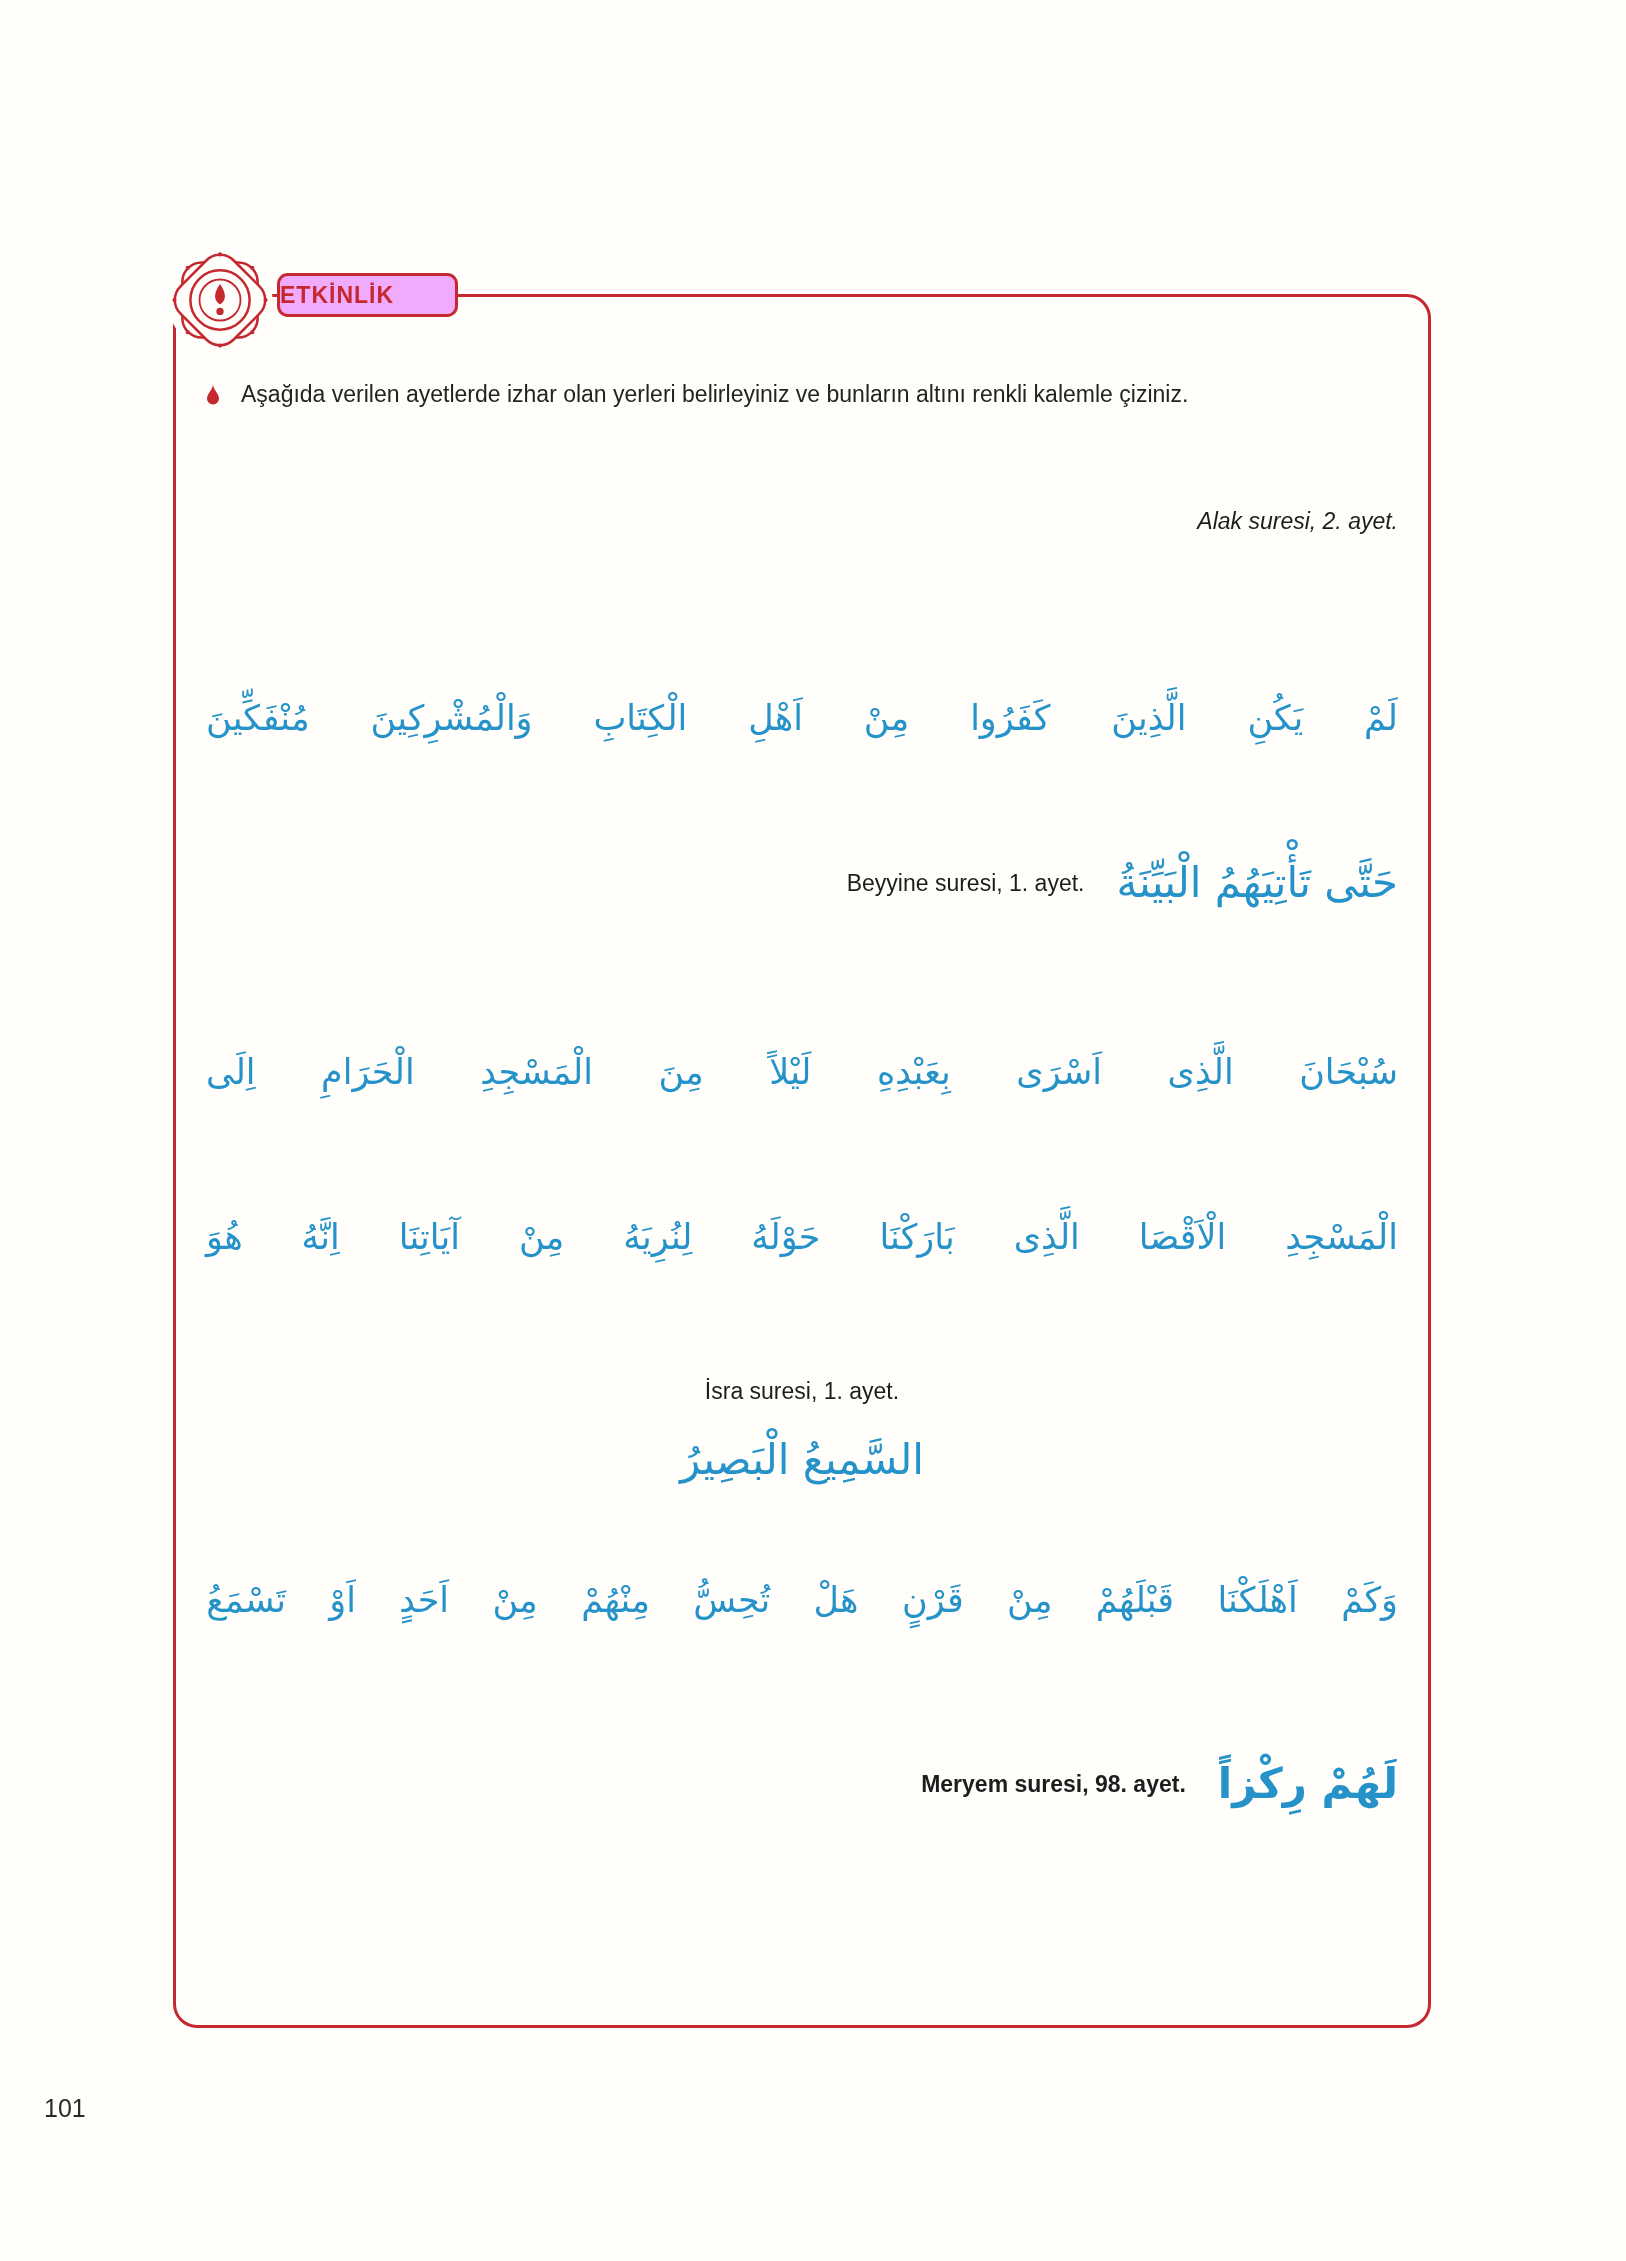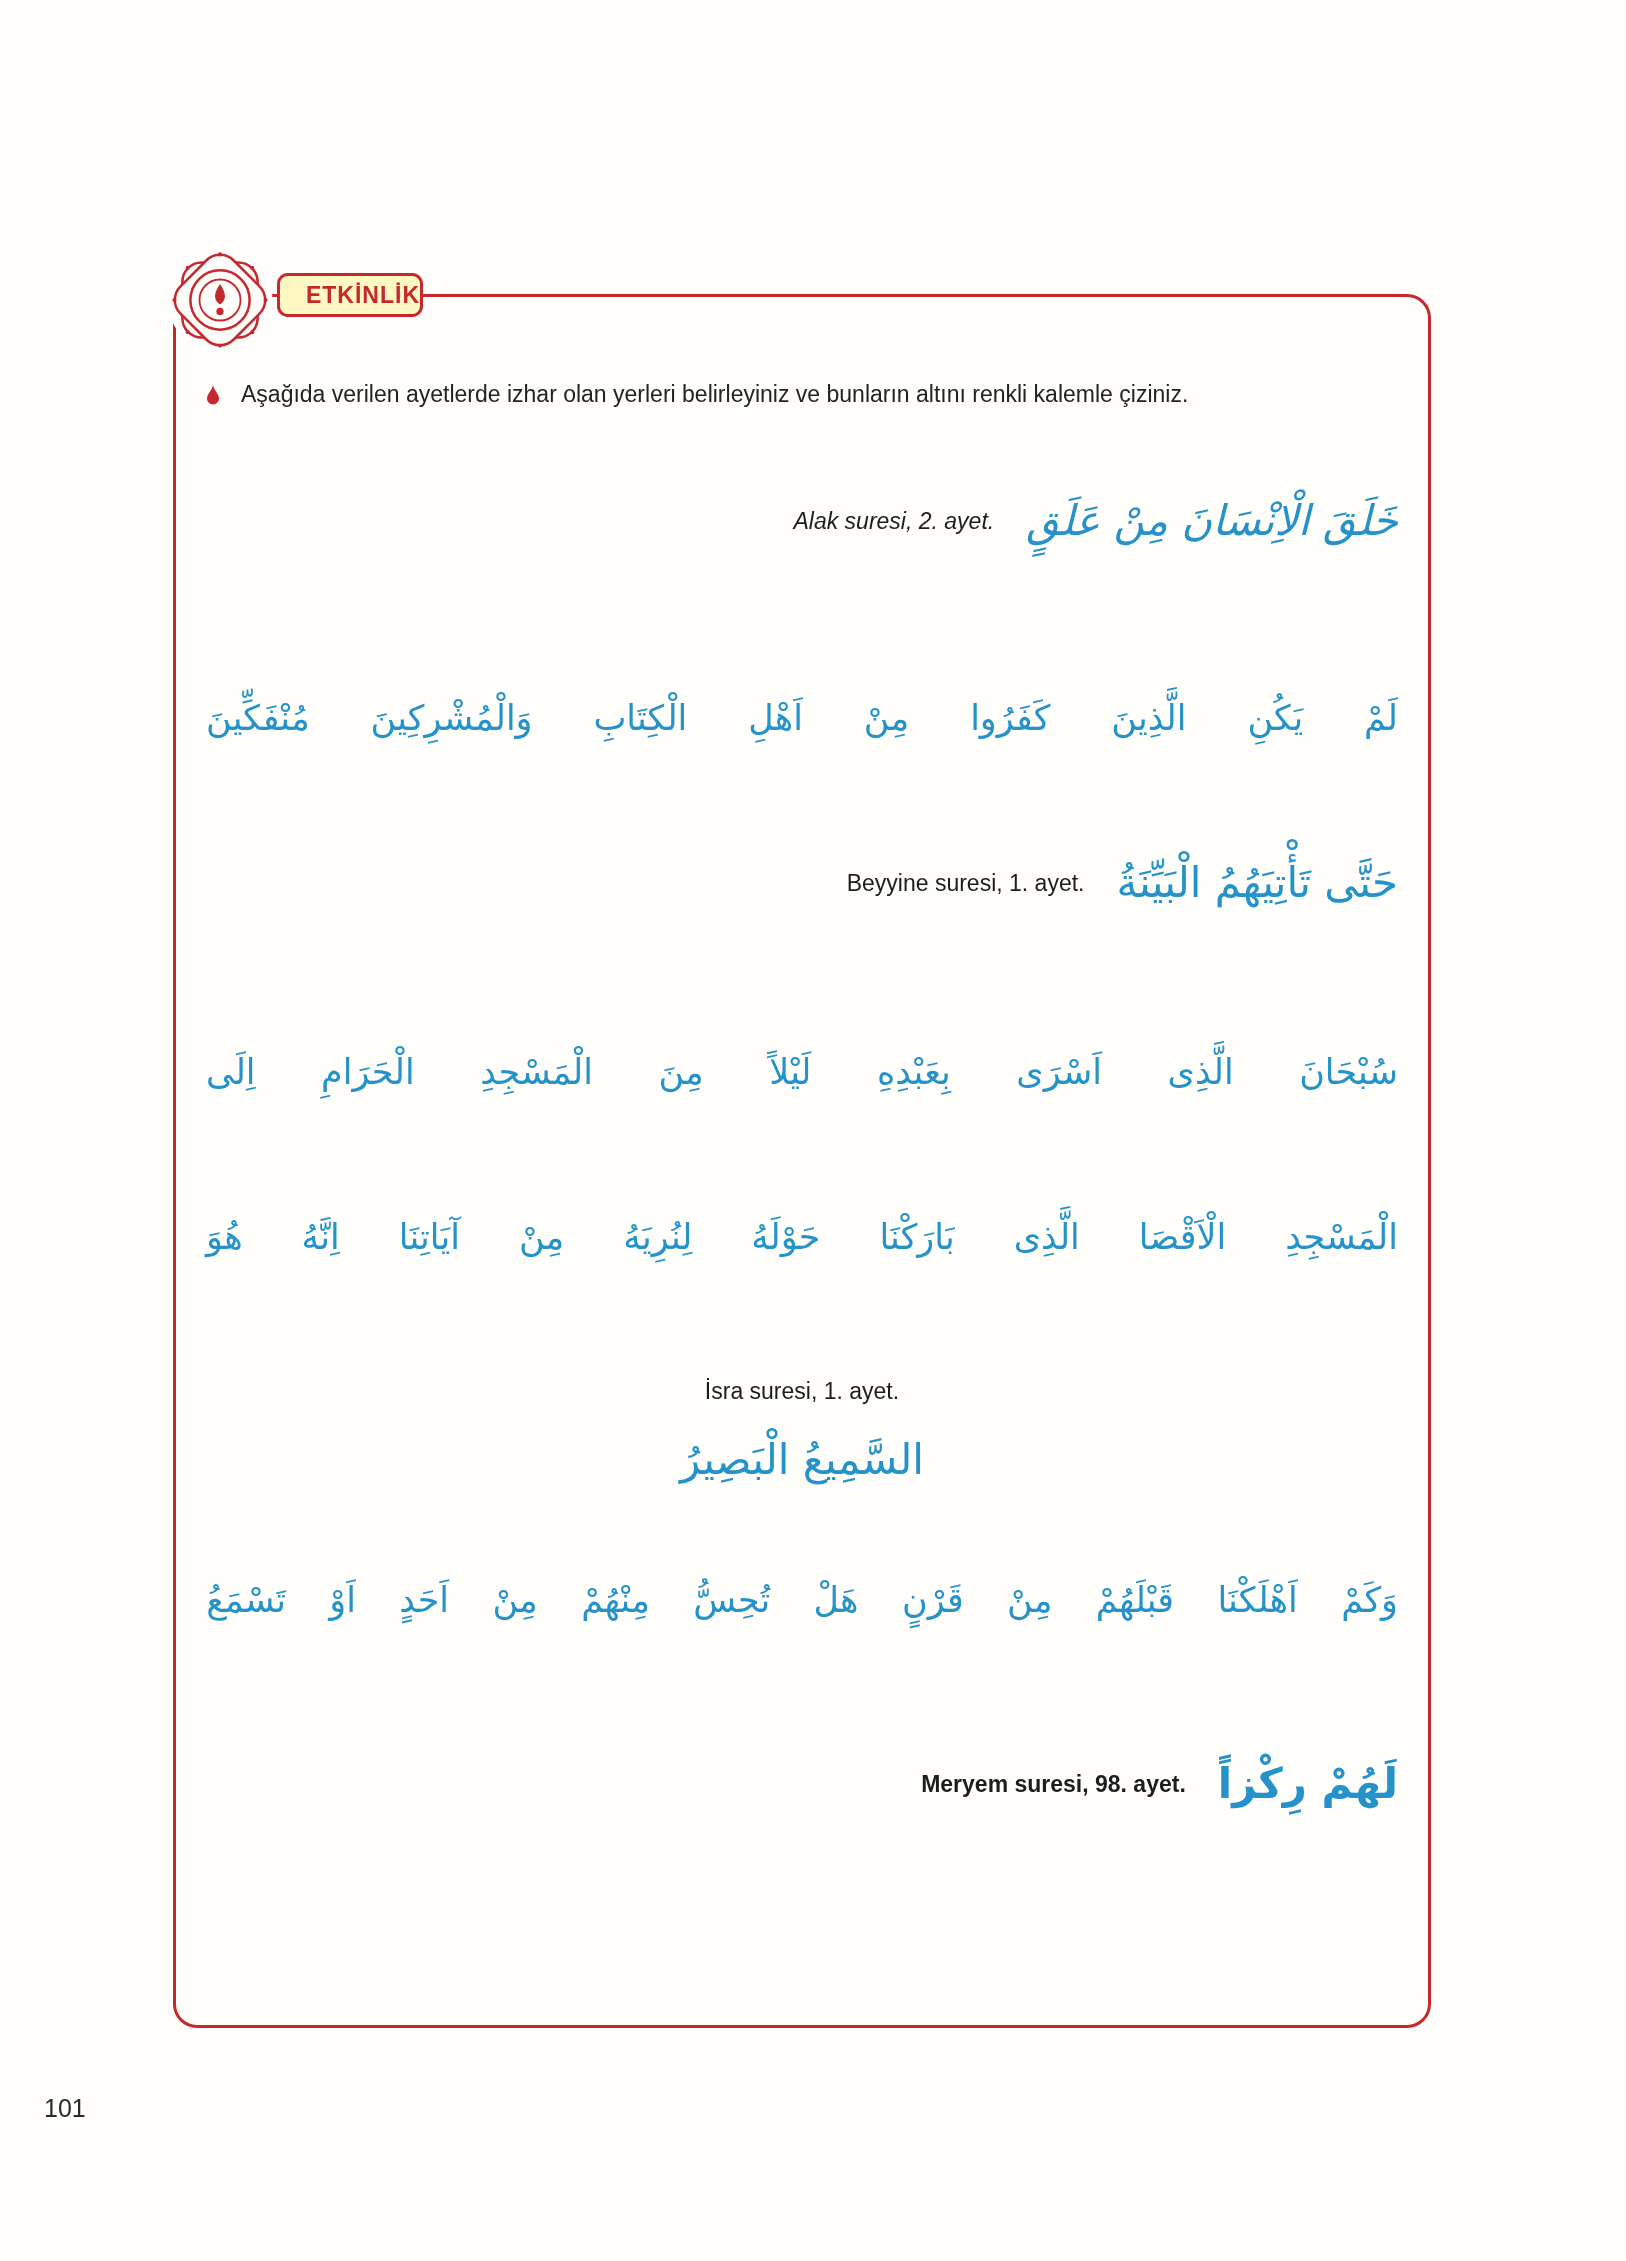--- a/index.html
+++ b/index.html
@@ -23,25 +23,25 @@
     left:173px;top:294px;
     width:1258px;height:1734px;
     border:3.4px solid var(--red);
     border-radius:24px;
     background:var(--paper);
   }
   
   .badge{
     position:absolute;
     left:277px;top:273px;
-    width:146px;height:44px;
+    width:181px;height:44px;
     border:3.4px solid var(--red);
     border-radius:10.7px;
-    background:#fef9c3;
-    display:flex;align-items:center;justify-content:flex-end;
+    background:#f0abfc;
+    display:flex;align-items:center;justify-content:flex-start;
     z-index:3;
   }
   .badge span{
     color:var(--red);
     font-weight:bold;
     font-size:23px;
     letter-spacing:1px;
   }
   
   .ornament{
@@ -141,21 +141,20 @@
   </div>
 
   <div class="badge">
     <span>ETKİNLİK</span>
   </div>
 
   <div class="frame">
 
     <div class="verse-row labeled r1">
       <span class="verse-label">Alak suresi, 2. ayet.</span>
-      <span class="verse-arabic" dir="rtl">خَلَقَ الْاِنْسَانَ مِنْ عَلَقٍ</span>
     </div>
 
     <div class="verse-row full r2">
       <div class="verse-arabic arabic-justify" dir="rtl">
           <span>لَمْ</span>
           <span>يَكُنِ</span>
           <span>الَّذِينَ</span>
           <span>كَفَرُوا</span>
           <span>مِنْ</span>
           <span>اَهْلِ</span>

